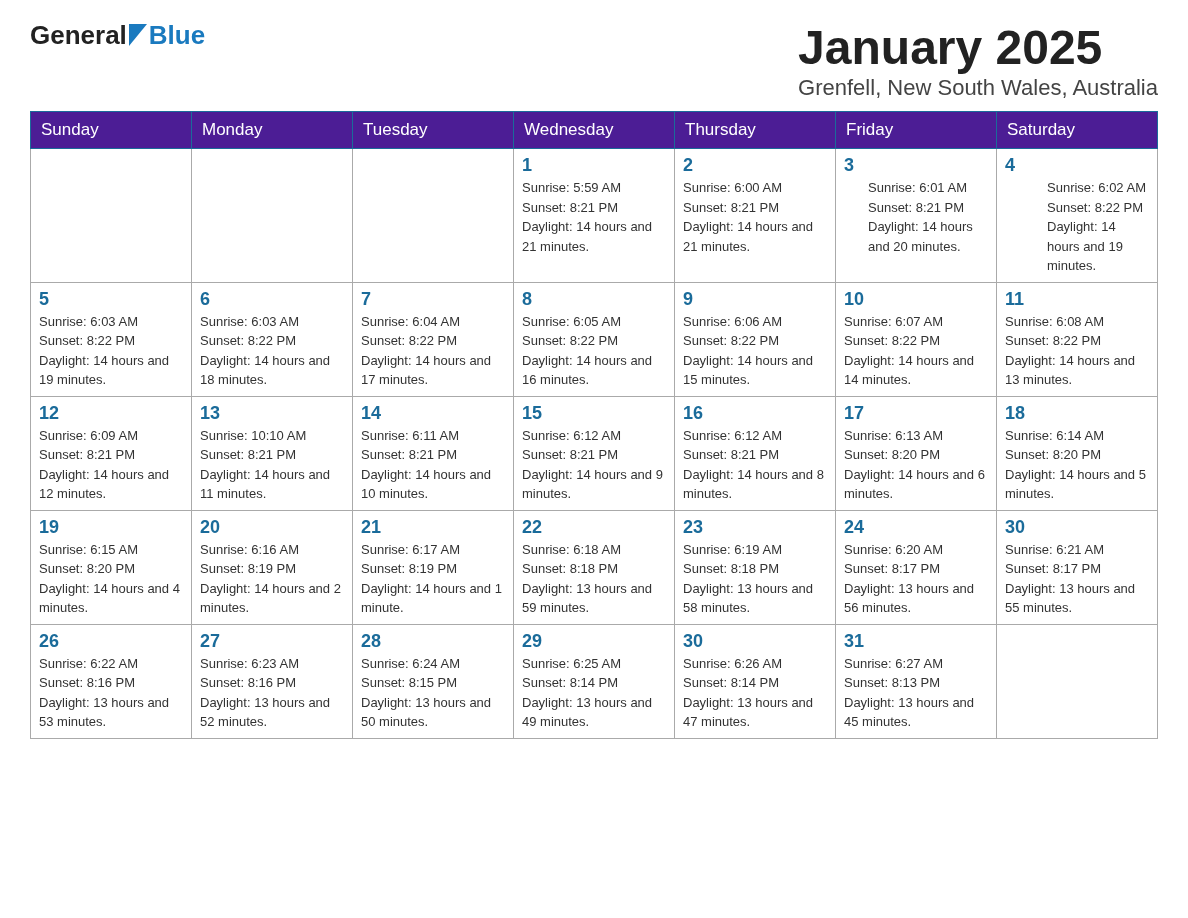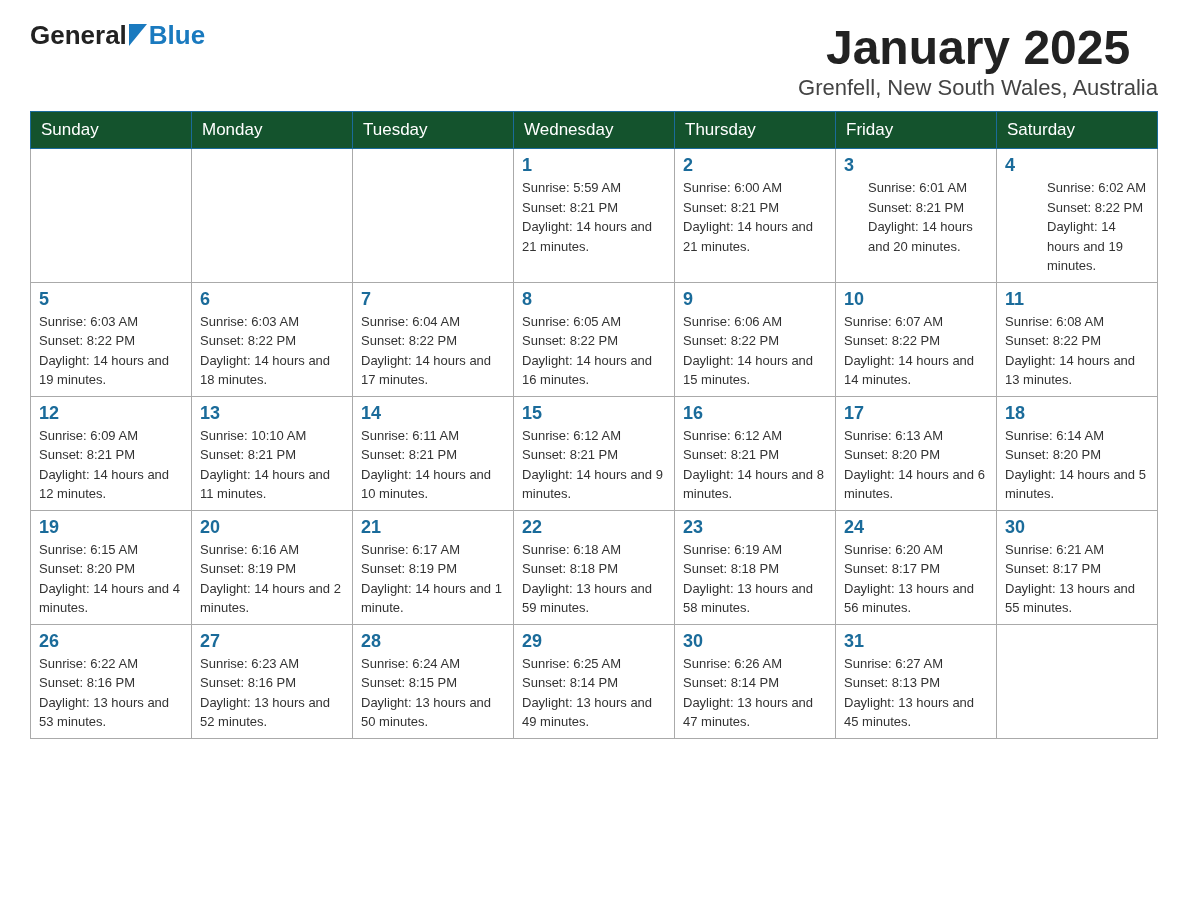--- a/index.html
+++ b/index.html
@@ -20,39 +20,39 @@
       font-size: 26px;
       font-weight: bold;
       color: #222;
     }
     .logo-text-blue {
       font-size: 26px;
       font-weight: bold;
       color: #1a7abf;
     }
     .title-block {
-      text-align: center;
+      text-align: left;
     }
     .title-block h1 {
       font-size: 48px;
       font-weight: bold;
       color: #222;
     }
     .title-block h2 {
       font-size: 22px;
       font-weight: normal;
       color: #444;
     }
     .calendar {
       width: 100%;
       border-collapse: collapse;
       margin-top: 10px;
     }
     .calendar thead tr th {
-      background-color: #14532d;
+      background-color: #4c1d95;
       color: #fff;
       padding: 8px 10px;
       text-align: left;
       font-size: 17px;
       font-weight: normal;
       border: 1px solid #1a6b9a;
     }
     .calendar tbody tr td {
       border: 1px solid #aaa;
       vertical-align: top;

